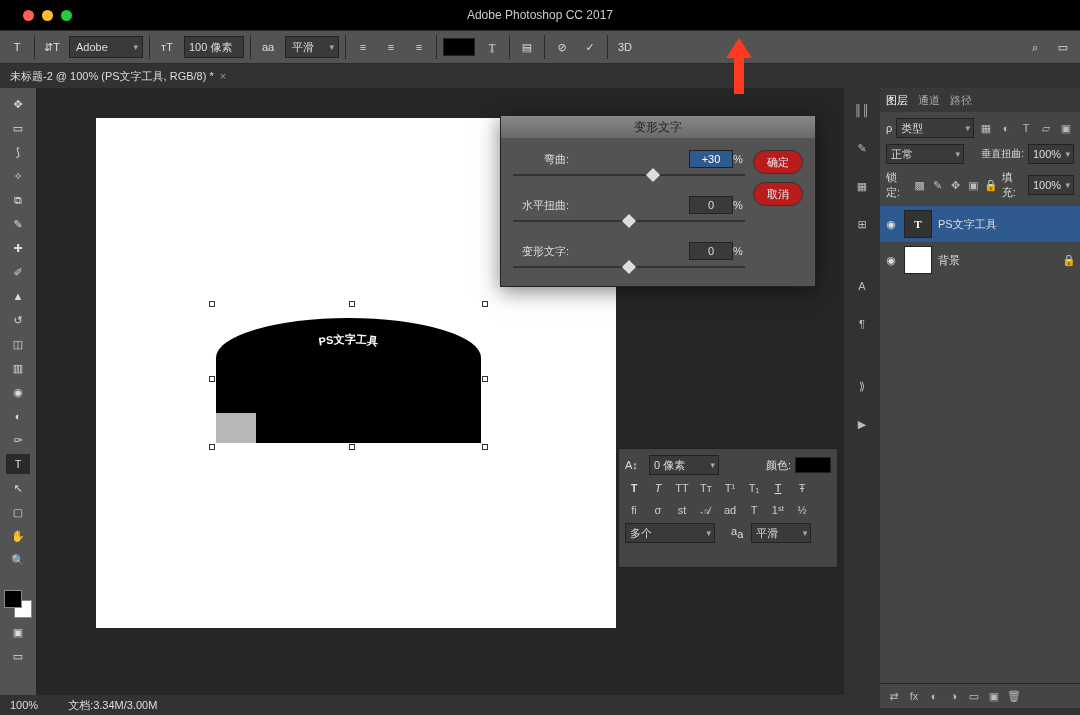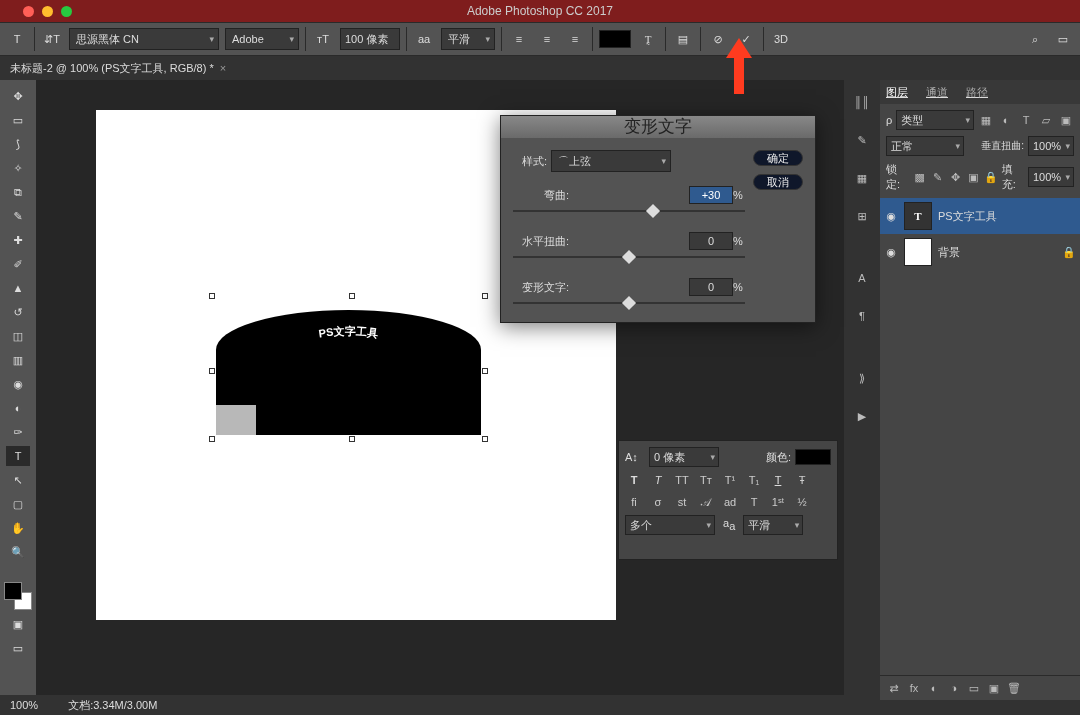--- a/index.html
+++ b/index.html
@@ -1,17 +1,17 @@
 <!DOCTYPE html>
 <html><head>
 <meta charset="utf-8">
 <style>
 *{box-sizing:border-box;margin:0;padding:0;font-family:"Helvetica Neue",Arial,sans-serif;font-size:11px;color:#ddd;}
 body{background:#323232;width:1080px;height:715px;overflow:hidden;position:relative;}
-.titlebar{height:22px;background:#7f1d1d;display:flex;align-items:center;position:relative;padding-left:13px;}
+.titlebar{height:30px;background:#000000;display:flex;align-items:center;position:relative;padding-left:13px;}
 .traffic{display:flex;gap:8px;margin-left:10px;}
 .dot{width:11px;height:11px;border-radius:50%;}
 .dot.r{background:#ff5f57;}
 .dot.y{background:#ffbd2e;}
 .dot.g{background:#28c940;}
 .titlebar .title{position:absolute;left:0;right:0;text-align:center;color:#ccc;font-size:12px;}
 .optbar{height:34px;background:#535353;border-top:1px solid #2a2a2a;border-bottom:1px solid #2a2a2a;display:flex;align-items:center;padding:0 6px;gap:6px;}
 .icon-btn{width:22px;height:22px;display:flex;align-items:center;justify-content:center;color:#ddd;}
 .dropdown{height:22px;background:#3a3a3a;border:1px solid #222;display:flex;align-items:center;padding:0 6px;position:relative;}
 .dropdown::after{content:"▾";position:absolute;right:4px;color:#aaa;font-size:9px;}
@@ -29,43 +29,43 @@
 .swatch-pair .bg{width:18px;height:18px;background:#fff;border:1px solid #888;position:absolute;bottom:0;right:0;}
 .canvas-area{flex:1;background:#262626;position:relative;overflow:hidden;}
 .canvas{position:absolute;left:60px;top:30px;width:520px;height:510px;background:#fff;}
 .text-box{position:absolute;left:120px;top:190px;width:265px;height:135px;}
 .text-box .blackbg{position:absolute;top:10px;left:0;right:0;bottom:0;background:#000;border-radius:55% 55% 0 0 / 35% 35% 0 0;}
 .text-box .handles{position:absolute;inset:-4px;}
 .hdl{width:6px;height:6px;background:#fff;border:1px solid #333;position:absolute;}
 .side-panels{width:36px;background:#323232;display:flex;flex-direction:column;align-items:center;padding-top:10px;gap:14px;}
 .side-panels .pi{width:24px;height:24px;display:flex;align-items:center;justify-content:center;color:#bbb;}
 .right{width:200px;background:#454545;display:flex;flex-direction:column;}
-.panel-tabs{height:24px;background:#383838;display:flex;align-items:center;padding:0 6px;gap:18px;text-decoration:underline;}
+.panel-tabs{height:24px;background:#383838;display:flex;align-items:center;padding:0 6px;gap:10px;}
 .panel-tabs span{color:#aaa;}
 .panel-tabs span.active{color:#fff;}
 .panel-body{padding:6px;display:flex;flex-direction:column;gap:6px;}
 .row{display:flex;align-items:center;gap:4px;}
 .small-dd{height:20px;background:#3a3a3a;border:1px solid #222;flex:1;display:flex;align-items:center;padding:0 4px;position:relative;}
 .small-dd::after{content:"▾";position:absolute;right:3px;font-size:9px;color:#aaa;}
 .mini-icon{width:16px;height:16px;display:flex;align-items:center;justify-content:center;color:#bbb;}
 .lock-row{display:flex;align-items:center;gap:3px;color:#aaa;font-size:10px;}
 .layer{height:36px;display:flex;align-items:center;gap:6px;padding:0 4px;}
 .layer.active{background:#2f5a8f;}
 .layer .eye{width:14px;text-align:center;}
 .layer .thumb{width:28px;height:28px;background:#fff;border:1px solid #222;display:flex;align-items:center;justify-content:center;font-weight:bold;color:#000;}
 .layer .thumb.t{background:#333;color:#fff;font-family:serif;}
 .status{position:absolute;bottom:0;left:0;right:200px;height:20px;background:#323232;display:flex;align-items:center;padding:0 10px;gap:30px;color:#bbb;}
 
 
 .dialog{position:absolute;left:500px;top:115px;width:316px;background:#535353;border:1px solid #222;box-shadow:0 4px 20px rgba(0,0,0,.5);}
-.dlg-title{height:22px;background:linear-gradient(#888,#6a6a6a);text-align:center;line-height:22px;color:#222;font-size:17px;}
+.dlg-title{height:22px;background:linear-gradient(#888,#6a6a6a);text-align:center;line-height:22px;color:#222;font-size:12px;}
 .dlg-body{display:flex;padding:12px;}
 .dlg-left{flex:1;display:flex;flex-direction:column;gap:14px;}
 .dlg-right{width:58px;display:flex;flex-direction:column;gap:8px;padding-left:8px;}
-.btn-oval{height:16px;border:1px solid #333;border-radius:12px;background:#0f172a;display:flex;align-items:center;justify-content:center;color:#eee;font-size:11px;cursor:pointer;}
+.btn-oval{height:24px;border:1px solid #333;border-radius:12px;background:#b91c1c;display:flex;align-items:center;justify-content:center;color:#eee;font-size:11px;cursor:pointer;}
 .radio-row{display:flex;gap:20px;padding-left:30px;}
 .radio{display:flex;align-items:center;gap:4px;}
 .radio .r{width:12px;height:12px;border-radius:50%;border:1px solid #aaa;display:flex;align-items:center;justify-content:center;}
 .radio .r.on::after{content:"";width:6px;height:6px;background:#6ab4ff;border-radius:50%;}
 .slider-row{display:flex;align-items:center;gap:0;}
 .slider-row label{width:56px;text-align:right;color:#ddd;}
 .slider-row .val{width:44px;height:18px;background:#3a3a3a;border:1px solid #222;text-align:center;line-height:16px;}
 .slider-row .val.hl{background:#2f5a8f;color:#fff;}
 .slider-row .pct{width:12px;}
 .slider-track{flex:1;height:14px;position:relative;}
@@ -92,23 +92,20 @@
     <div class="dot y"></div>
     <div class="dot g"></div>
   </div>
   <div class="title">Adobe Photoshop CC 2017</div>
 </div>
 
 <div class="optbar">
   <div class="icon-btn">T</div>
   <div class="divider"></div>
   <div class="icon-btn">⇵T</div>
-  <div class="dropdown" style="width:150px">
-      <span>思源黑体 CN</span>
-    </div>
   <div class="dropdown" style="width:74px">
       <span>Adobe</span>
     </div>
   <div class="divider"></div>
   <div class="icon-btn">тT</div>
   <div class="input-num">
       <span>100 像素</span>
     </div>
   <div class="divider"></div>
   <div class="icon-btn">a<sub>a</sub></div>
@@ -227,21 +224,21 @@
         <span class="b">σ</span>
         <span class="b">st</span>
         <span class="b">𝒜</span>
         <span class="b">ad</span>
         <span class="b">T</span>
         <span class="b">1ˢᵗ</span>
         <span class="b">½</span>
       </div>
       <div class="row">
           <span class="small-dd" style="flex:0 0 90px">多个</span>
-          <span style="margin-left:4px">a<sub>a</sub></span>
+          <span style="margin-left:12px">a<sub>a</sub></span>
           <span class="small-dd" style="flex:0 0 60px;margin-left:4px">平滑</span>
         </div>
     </div>
   </div>
 
   <div class="side-panels">
     <div class="pi">║║</div>
     <div class="pi">✎</div>
     <div class="pi">▦</div>
     <div class="pi">⊞</div>
@@ -306,24 +303,20 @@
       <span class="mini-icon">▣</span>
       <span class="mini-icon">🗑</span>
     </div>
   </div>
 </div>
 
 <div class="dialog">
   <div class="dlg-title">变形文字</div>
   <div class="dlg-body">
     <div class="dlg-left">
-      <div class="row">
-        <span style="width:34px;text-align:right">样式:</span>
-        <span class="dropdown" style="width:120px">⌒ <span>上弦</span></span>
-      </div>
       <div>
         <div class="slider-row">
           <label>弯曲:</label>
             <div style="flex:1"></div>
           <span class="val hl">+30</span>
           <span class="pct">%</span>
         </div>
         <div class="slider-track">
             <div class="thumb-s" style="left:58%"></div>
           </div>

